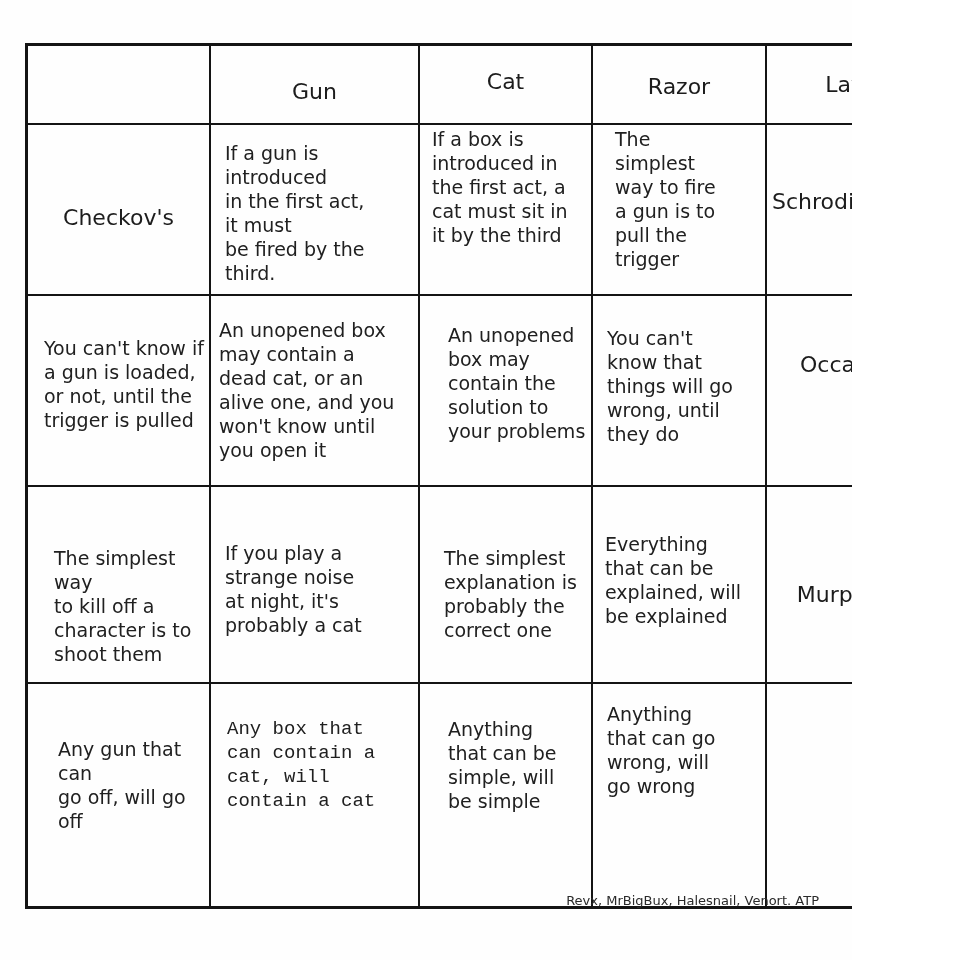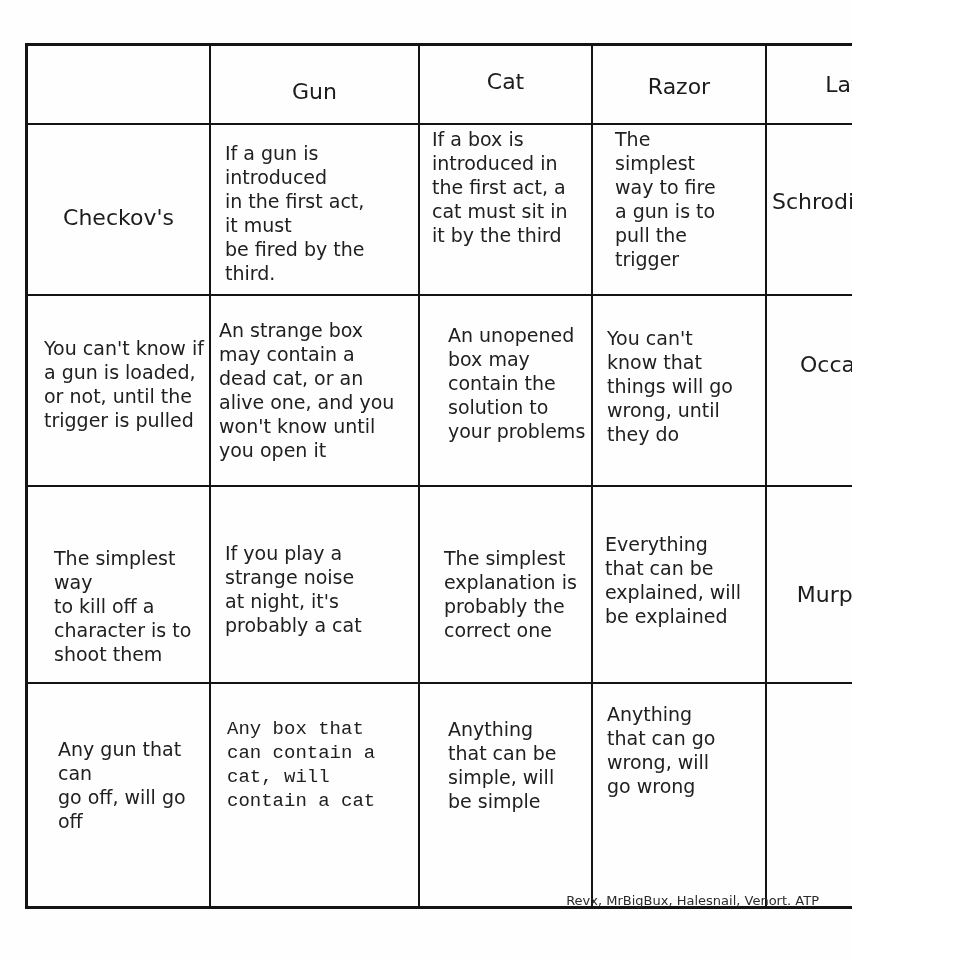--- a/index.html
+++ b/index.html
@@ -129,21 +129,21 @@
 way to fire
 a gun is to
 pull the
 trigger</div>
 
     <div class="cell lbl lbl-1">Schrodinger's</div>
     <div class="cell txt c-1-gun">You can't know if
 a gun is loaded,
 or not, until the
 trigger is pulled</div>
-    <div class="cell txt c-1-cat">An strange box
+    <div class="cell txt c-1-cat">An unopened box
 may contain a
 dead cat, or an
 alive one, and you
 won't know until
 you open it</div>
     <div class="cell txt c-1-razor">An unopened
 box may
 contain the
 solution to
 your problems</div>

